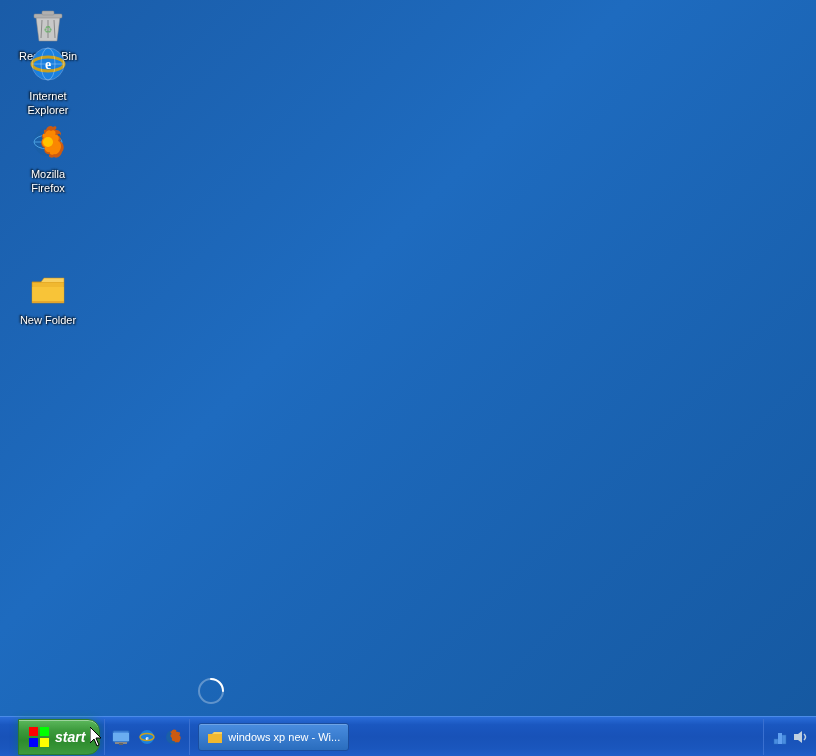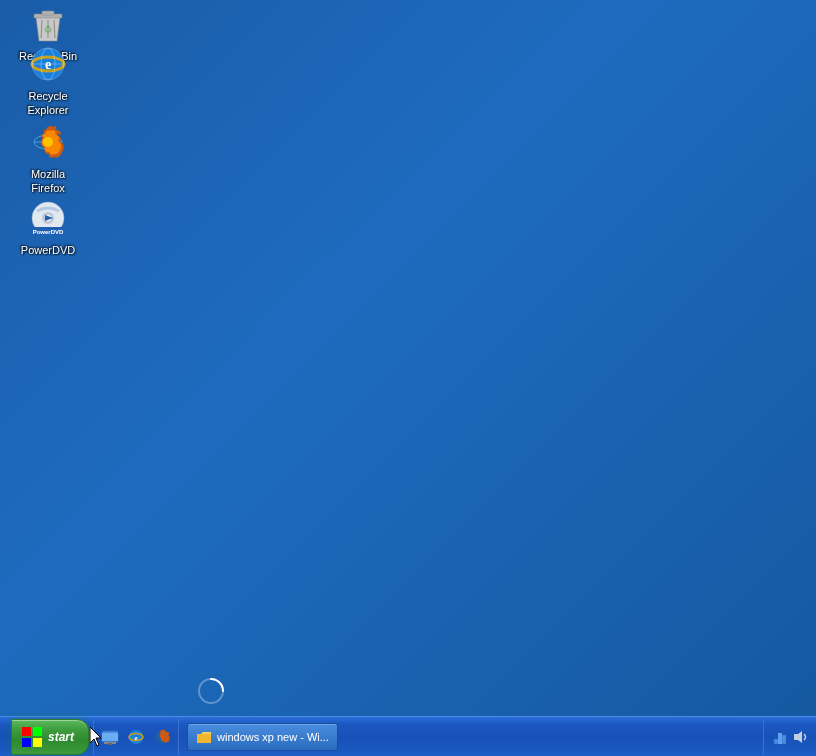--- a/index.html
+++ b/index.html
@@ -66,24 +66,24 @@
     .start-button {
       height: 36px;
       background: linear-gradient(to bottom, #5cb85c 0%, #3d9b3d 30%, #2d8b2d 60%, #3d9b3d 100%);
       border: 1px solid #2d7a2d;
       border-radius: 0 12px 12px 0;
       display: flex;
       align-items: center;
       padding: 0 14px 0 10px;
       cursor: pointer;
       color: white;
-      font-size: 12px;
+      font-size: 14px;
       font-weight: bold;
       font-style: italic;
-      margin-left: 11px;
+      margin-left: 18px;
       box-shadow: inset 0 1px 0 rgba(255,255,255,0.4), 0 0 8px rgba(0,150,0,0.3);
     }
 
     .start-logo {
       width: 20px;
       height: 20px;
       margin-right: 6px;
       display: flex;
       align-items: center;
       justify-content: center;
@@ -203,58 +203,55 @@
     <div class="icon-image">
       <svg width="38" height="38" viewBox="0 0 38 38">
         <ellipse cx="19" cy="19" rx="16" ry="16" fill="#1a80e0" stroke="#0a60c0" stroke-width="1"></ellipse>
         <ellipse cx="19" cy="19" rx="16" ry="7" fill="none" stroke="#c8a020" stroke-width="3"></ellipse>
         <ellipse cx="19" cy="19" rx="16" ry="16" fill="none" stroke="white" stroke-width="1" opacity="0.3"></ellipse>
         <text x="19" y="24" text-anchor="middle" font-size="14" font-weight="bold" fill="white" font-family="Times,serif">e</text>
         <ellipse cx="19" cy="19" rx="7" ry="16" fill="none" stroke="rgba(255,255,255,0.3)" stroke-width="1"></ellipse>
         <line x1="3" y1="19" x2="35" y2="19" stroke="rgba(255,255,255,0.3)" stroke-width="1"></line>
       </svg>
     </div>
-    <div class="icon-label">Recycle Explorer</div>
+    <div class="icon-label">Internet Explorer</div>
   </div>
 
   <div class="desktop-icon" style="top:118px; left:8px;">
     <div class="icon-image">
       <svg width="38" height="38" viewBox="0 0 38 38">
 
         <circle cx="19" cy="19" r="14" fill="#1a5fa8"></circle>
         <ellipse cx="19" cy="19" rx="14" ry="7" fill="none" stroke="#4a9fe0" stroke-width="1"></ellipse>
         <line x1="5" y1="19" x2="33" y2="19" stroke="#4a9fe0" stroke-width="1"></line>
 
         <path d="M28 12 C32 8 33 14 30 16 C34 12 32 6 26 7 C29 5 27 2 24 4 C22 2 18 3 17 7 C15 5 14 9 16 11 C13 10 12 14 14 16 C11 18 12 24 16 25 C14 28 17 32 21 31 C18 33 22 36 25 34 C28 36 32 33 33 29 C36 26 35 20 31 18 C33 16 31 13 28 12Z" fill="#e05a00" opacity="0.9"></path>
         <path d="M22 8 C20 6 17 8 16 11 C14 9 13 13 15 15 C12 16 12 22 16 24 C15 27 18 30 21 29 C20 31 23 33 25 31 C27 32 30 30 31 27 C33 24 32 19 29 18 C31 15 29 11 26 12 C28 9 25 6 22 8Z" fill="#ff8c00" opacity="0.9"></path>
         <circle cx="19" cy="19" r="5" fill="#ffdd00" opacity="0.7"></circle>
       </svg>
     </div>
     <div class="icon-label">Mozilla Firefox</div>
   </div>
 
-  <div class="desktop-icon" style="top:194px; left:8px;">
+
+  <div class="desktop-icon" style="top:264px; left:8px;">
     <div class="icon-image">
       <svg width="38" height="38" viewBox="0 0 38 38">
 
-        <circle cx="19" cy="19" r="16" fill="#e0e8f0" stroke="#a0b0c0" stroke-width="0.5"></circle>
-        <circle cx="19" cy="19" r="6" fill="#c0c8d8"></circle>
-        <circle cx="19" cy="19" r="3" fill="white"></circle>
-
-        <path d="M8 12 Q19 6 30 12" fill="none" stroke="rgba(150,180,220,0.6)" stroke-width="3"></path>
-
-        <rect x="2" y="28" width="34" height="8" rx="2" fill="#2060b0"></rect>
-        <text x="19" y="35" text-anchor="middle" font-size="6" fill="white" font-weight="bold">PowerDVD</text>
-
-        <polygon points="16,16 24,19 16,22" fill="#2060b0"></polygon>
-      </svg>
-    </div>
-    <div class="icon-label">PowerDVD</div>
-  </div>
-
+        <path d="M3 13 L3 34 L35 34 L35 13 Z" fill="#f0b830" stroke="#c88a10" stroke-width="0.5"></path>
+
+        <path d="M3 13 L12 13 L15 9 L35 9 L35 13" fill="#f8d060" stroke="#c88a10" stroke-width="0.5"></path>
+
+        <path d="M3 18 L35 18 L35 34 L3 34 Z" fill="#ffd040" opacity="0.5"></path>
+
+        <path d="M3 32 L35 32 L35 34 L3 34 Z" fill="#c88020" opacity="0.4"></path>
+      </svg>
+    </div>
+    <div class="icon-label">New Folder</div>
+  </div>
 
   <div style="position:absolute; left:196px; top:676px; width:30px; height:30px;">
     <svg width="30" height="30" viewBox="0 0 30 30">
       <circle cx="15" cy="15" r="12" fill="none" stroke="rgba(255,255,255,0.3)" stroke-width="2"></circle>
       <path d="M15 3 A12 12 0 0 1 27 15" fill="none" stroke="white" stroke-width="2" stroke-linecap="round"></path>
     </svg>
   </div>
 
 </div>
 

